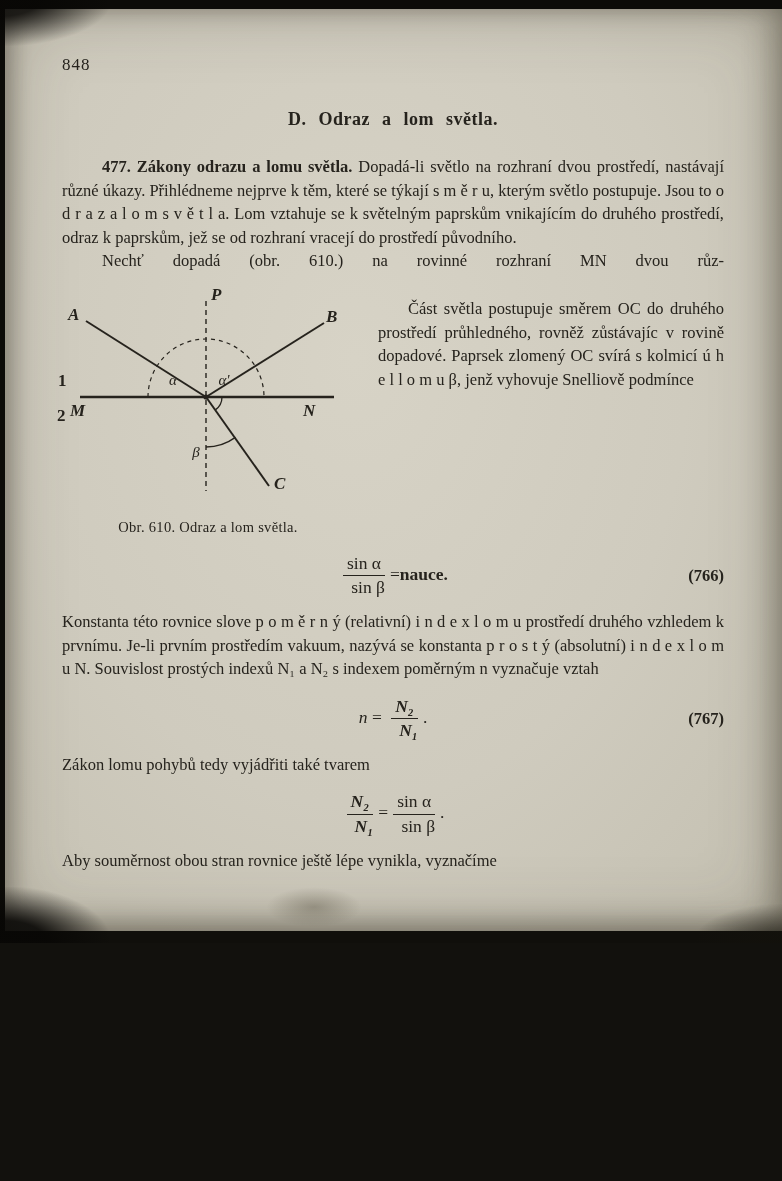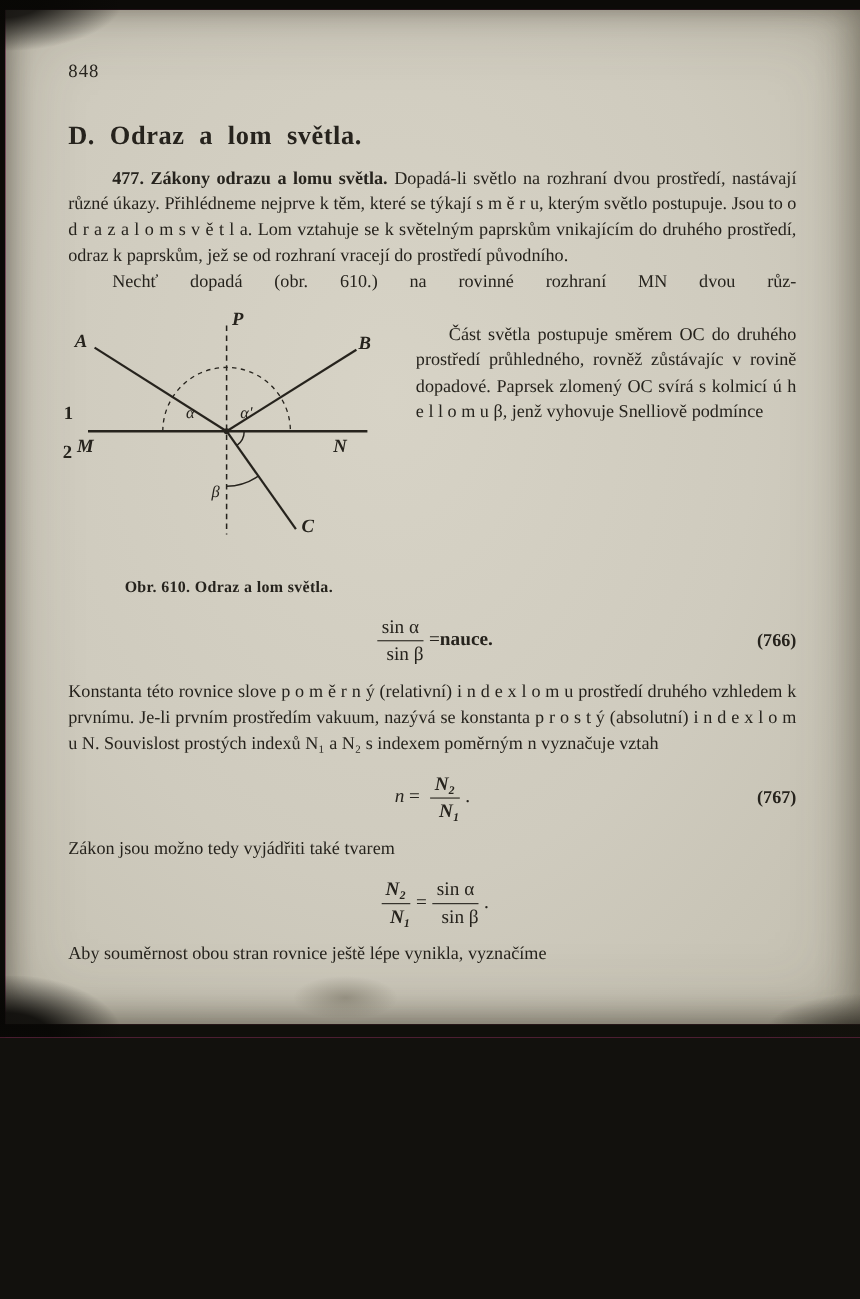--- a/index.html
+++ b/index.html
@@ -1,41 +1,41 @@
 <!DOCTYPE html>
 <html><head>
 <meta charset="utf-8">
 <style>
   html,body{margin:0;padding:0;}
   body{width:782px;height:1181px;background:#12110d;font-family:"Liberation Serif","DejaVu Serif",serif;}
-  .canvas{position:relative;width:782px;height:943px;overflow:hidden;background:#ec4899;}
+  .canvas{position:relative;width:782px;height:943px;overflow:hidden;background:#ef4444;}
   .paper{position:absolute;left:5px;top:9px;right:0;bottom:12px;
     background:radial-gradient(ellipse at 45% 38%, #d7d3c6 0%, #cfcbbe 55%, #c3bfb0 100%);
     box-shadow:inset 0 0 70px rgba(60,55,40,.28), inset -16px 0 26px rgba(60,55,40,.20), inset 0 -12px 22px rgba(60,55,40,.22), inset 10px 0 18px rgba(40,36,26,.18);
     color:#26231d;}
   .edge-top{position:absolute;left:0;top:0;width:100%;height:9px;background:#0c0b08;z-index:3;}
   .edge-left{position:absolute;left:0;top:0;width:5px;height:100%;background:#0c0b08;z-index:3;}
   .edge-bottom{position:absolute;left:0;bottom:0;width:100%;height:12px;background:#100f0b;z-index:3;}
   .corner-tl{position:absolute;left:0;top:0;width:110px;height:46px;background:radial-gradient(ellipse at 0% 0%, rgba(8,7,5,.85) 25%, rgba(8,7,5,0) 72%);z-index:4;}
   .corner-bl{position:absolute;left:0;bottom:0;width:110px;height:56px;background:radial-gradient(ellipse at 5% 100%, rgba(8,7,5,.9) 28%, rgba(8,7,5,0) 72%);z-index:4;}
   .corner-br{position:absolute;right:0;bottom:0;width:90px;height:40px;background:radial-gradient(ellipse at 100% 100%, rgba(20,18,12,.55) 20%, rgba(20,18,12,0) 70%);z-index:4;}
   .smudge-b{position:absolute;left:266px;bottom:16px;width:96px;height:40px;background:radial-gradient(ellipse, rgba(88,82,66,.40), rgba(88,82,66,0) 70%);border-radius:50%;z-index:4;}
 
   .content{position:absolute;left:57px;top:44px;width:662px;font-size:16.5px;line-height:1.43;}
   .page-number{font-size:17px;letter-spacing:1px;}
-  .heading{text-align:left;font-size:24px;font-weight:bold;word-spacing:7px;letter-spacing:.5px;margin:30px 0 8px;}
+  .heading{text-align:center;font-size:18px;font-weight:bold;word-spacing:7px;letter-spacing:.5px;margin:30px 0 22px;}
   .para{margin:0;text-align:justify;text-indent:40px;}
   .noindent{text-indent:0;}
   .fj{text-align-last:justify;}
   .lead{font-weight:bold;}
 
   .fig-row{display:flex;align-items:flex-start;}
   .figure{flex:0 0 auto;width:304px;margin:12px 18px 0 -6px;}
   .figure svg{display:block;}
-  .caption{text-align:center;font-size:14.5px;font-weight:bold;margin-top:26px;letter-spacing:.3px;}
+  .caption{text-align:center;font-size:14.5px;font-weight:normal;margin-top:14px;letter-spacing:.3px;}
   .fig-text{flex:1 1 auto;}
 
   .equation{position:relative;text-align:center;margin:16px 0 12px;font-size:17.5px;}
   .eq-label{position:absolute;right:0;top:50%;transform:translateY(-50%);font-weight:bold;font-size:16.5px;}
   .frac{display:inline-block;vertical-align:middle;text-align:right;line-height:1.12;}
   .frac .num{display:block;border-bottom:1.4px solid #26231d;padding:0 4px 2px;}
   .frac .den{display:block;padding-top:2px;}
   .mi{font-style:italic;}
   .bold{font-weight:bold;}
   .eq-piece{display:inline-block;vertical-align:middle;margin:0 5px;}
@@ -115,21 +115,21 @@
       <div class="equation">
         <span class="mi">n</span>
         <span>=</span>
         <span class="frac eq-piece mi bold">
           <span class="num">N₂</span>
           <span class="den">N₁</span>
         </span><span>.</span>
         <span class="eq-label">(767)</span>
       </div>
 
-      <p class="para noindent">Zákon jsou možno tedy vyjádřiti také tvarem</p>
+      <p class="para noindent">Zákon lomu pohybů tedy vyjádřiti také tvarem</p>
 
       <div class="equation">
         <span class="frac eq-piece mi bold">
           <span class="num">N₂</span>
           <span class="den">N₁</span>
         </span><span>=</span><span class="frac eq-piece">
           <span class="num">sin α</span>
           <span class="den">sin β</span>
         </span><span>.</span>
       </div>

